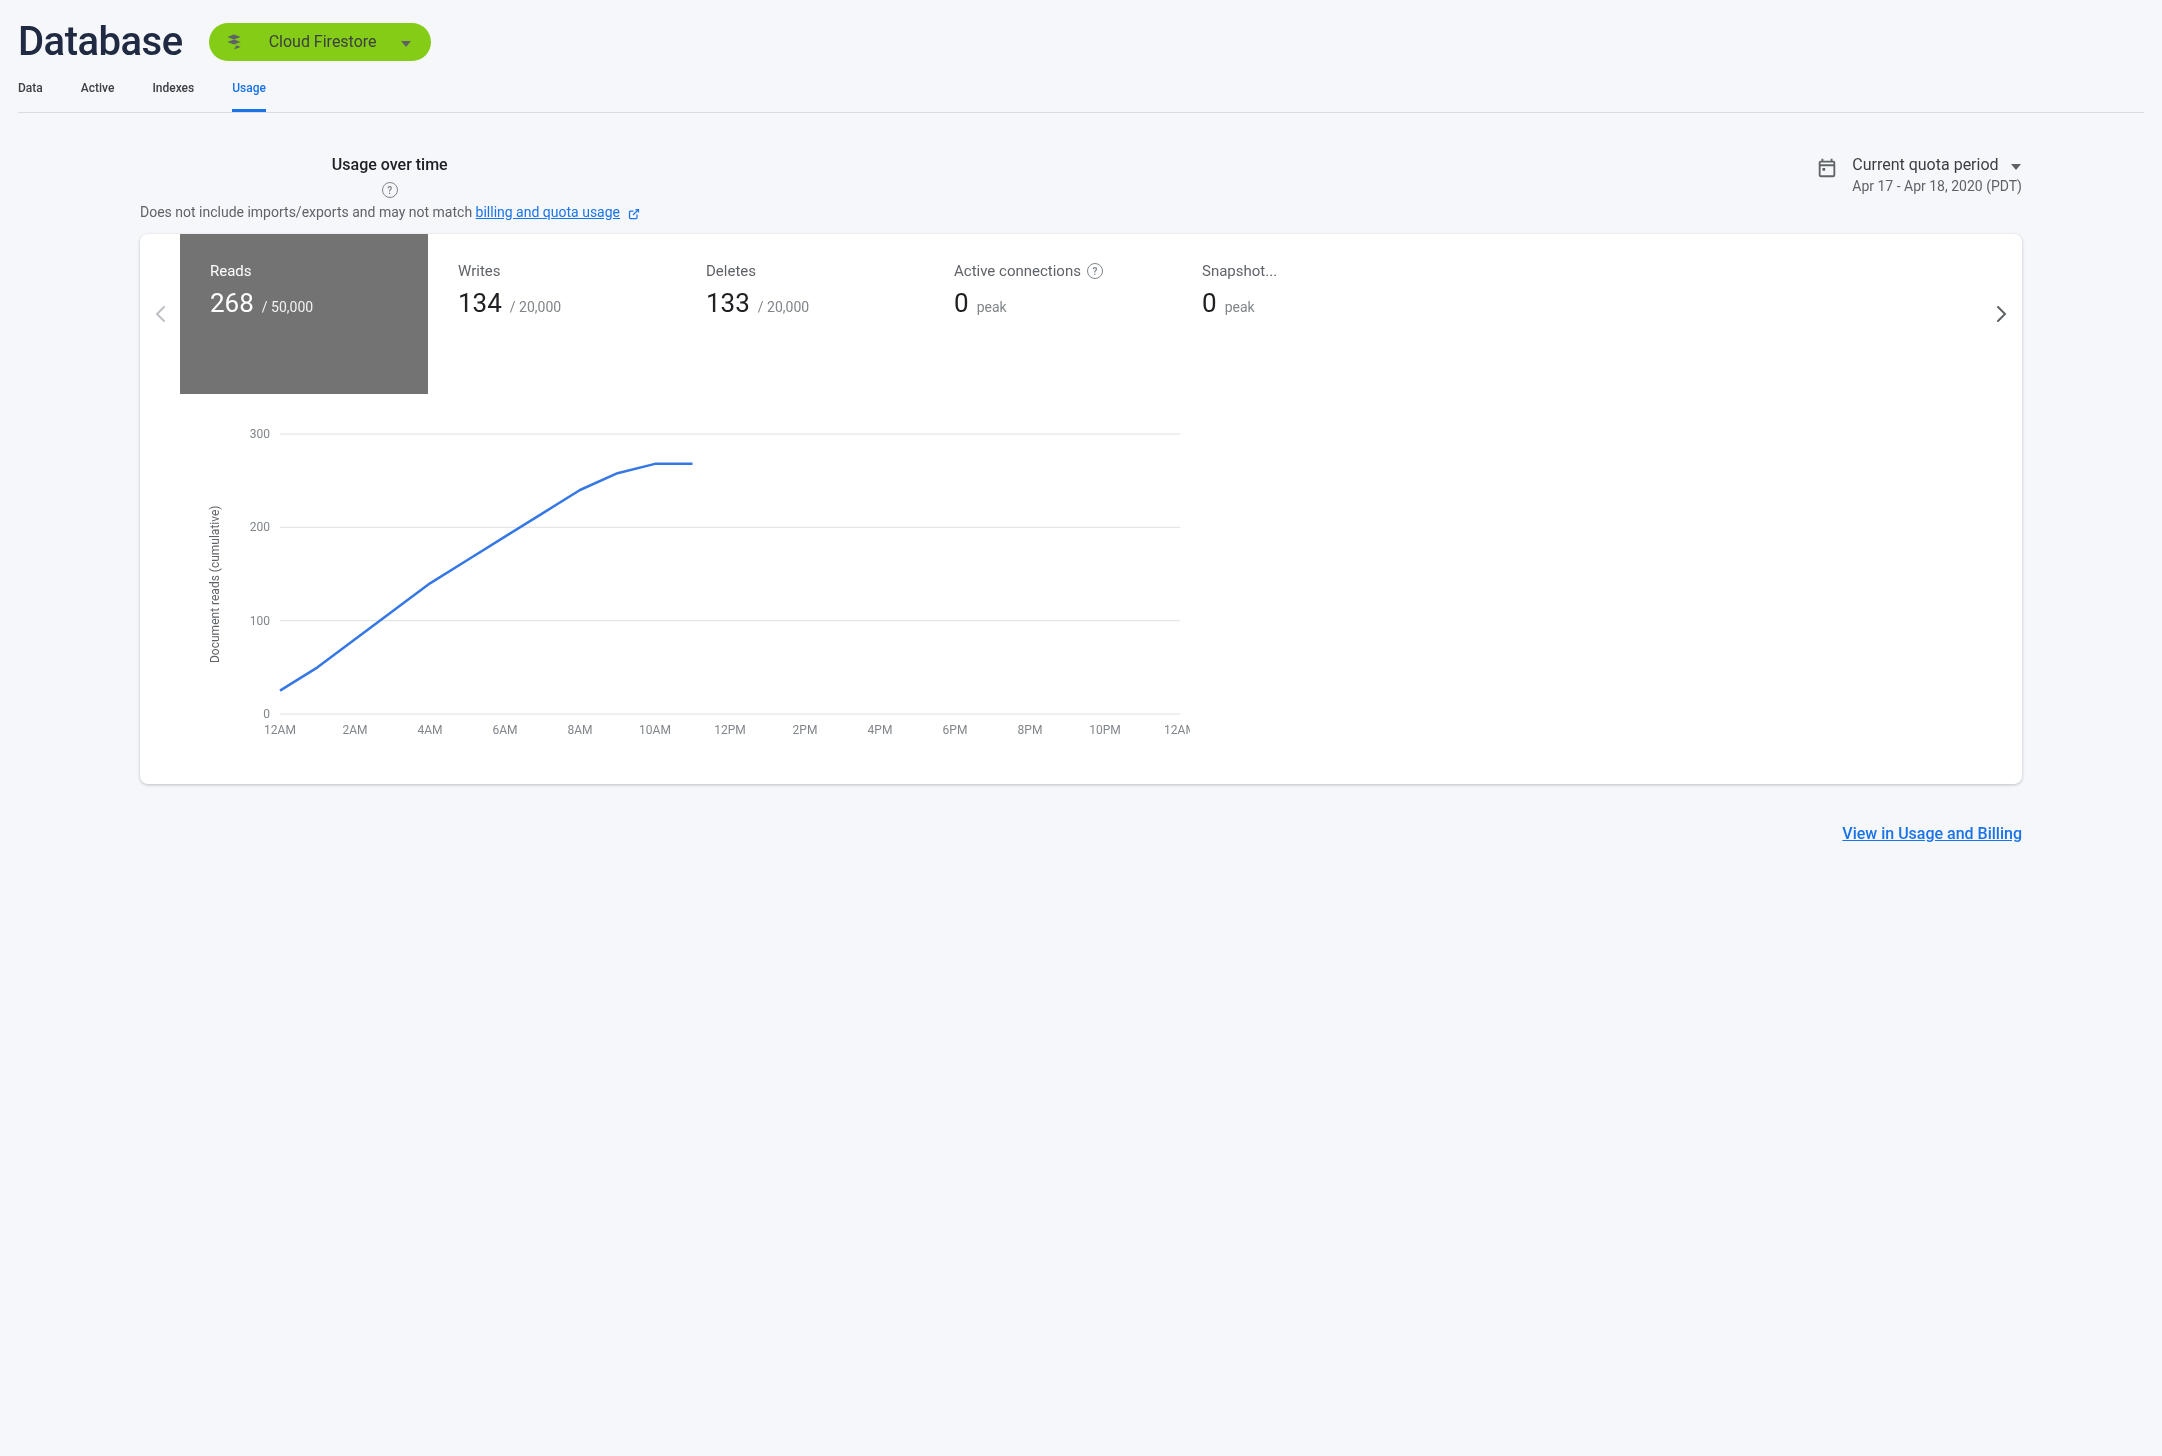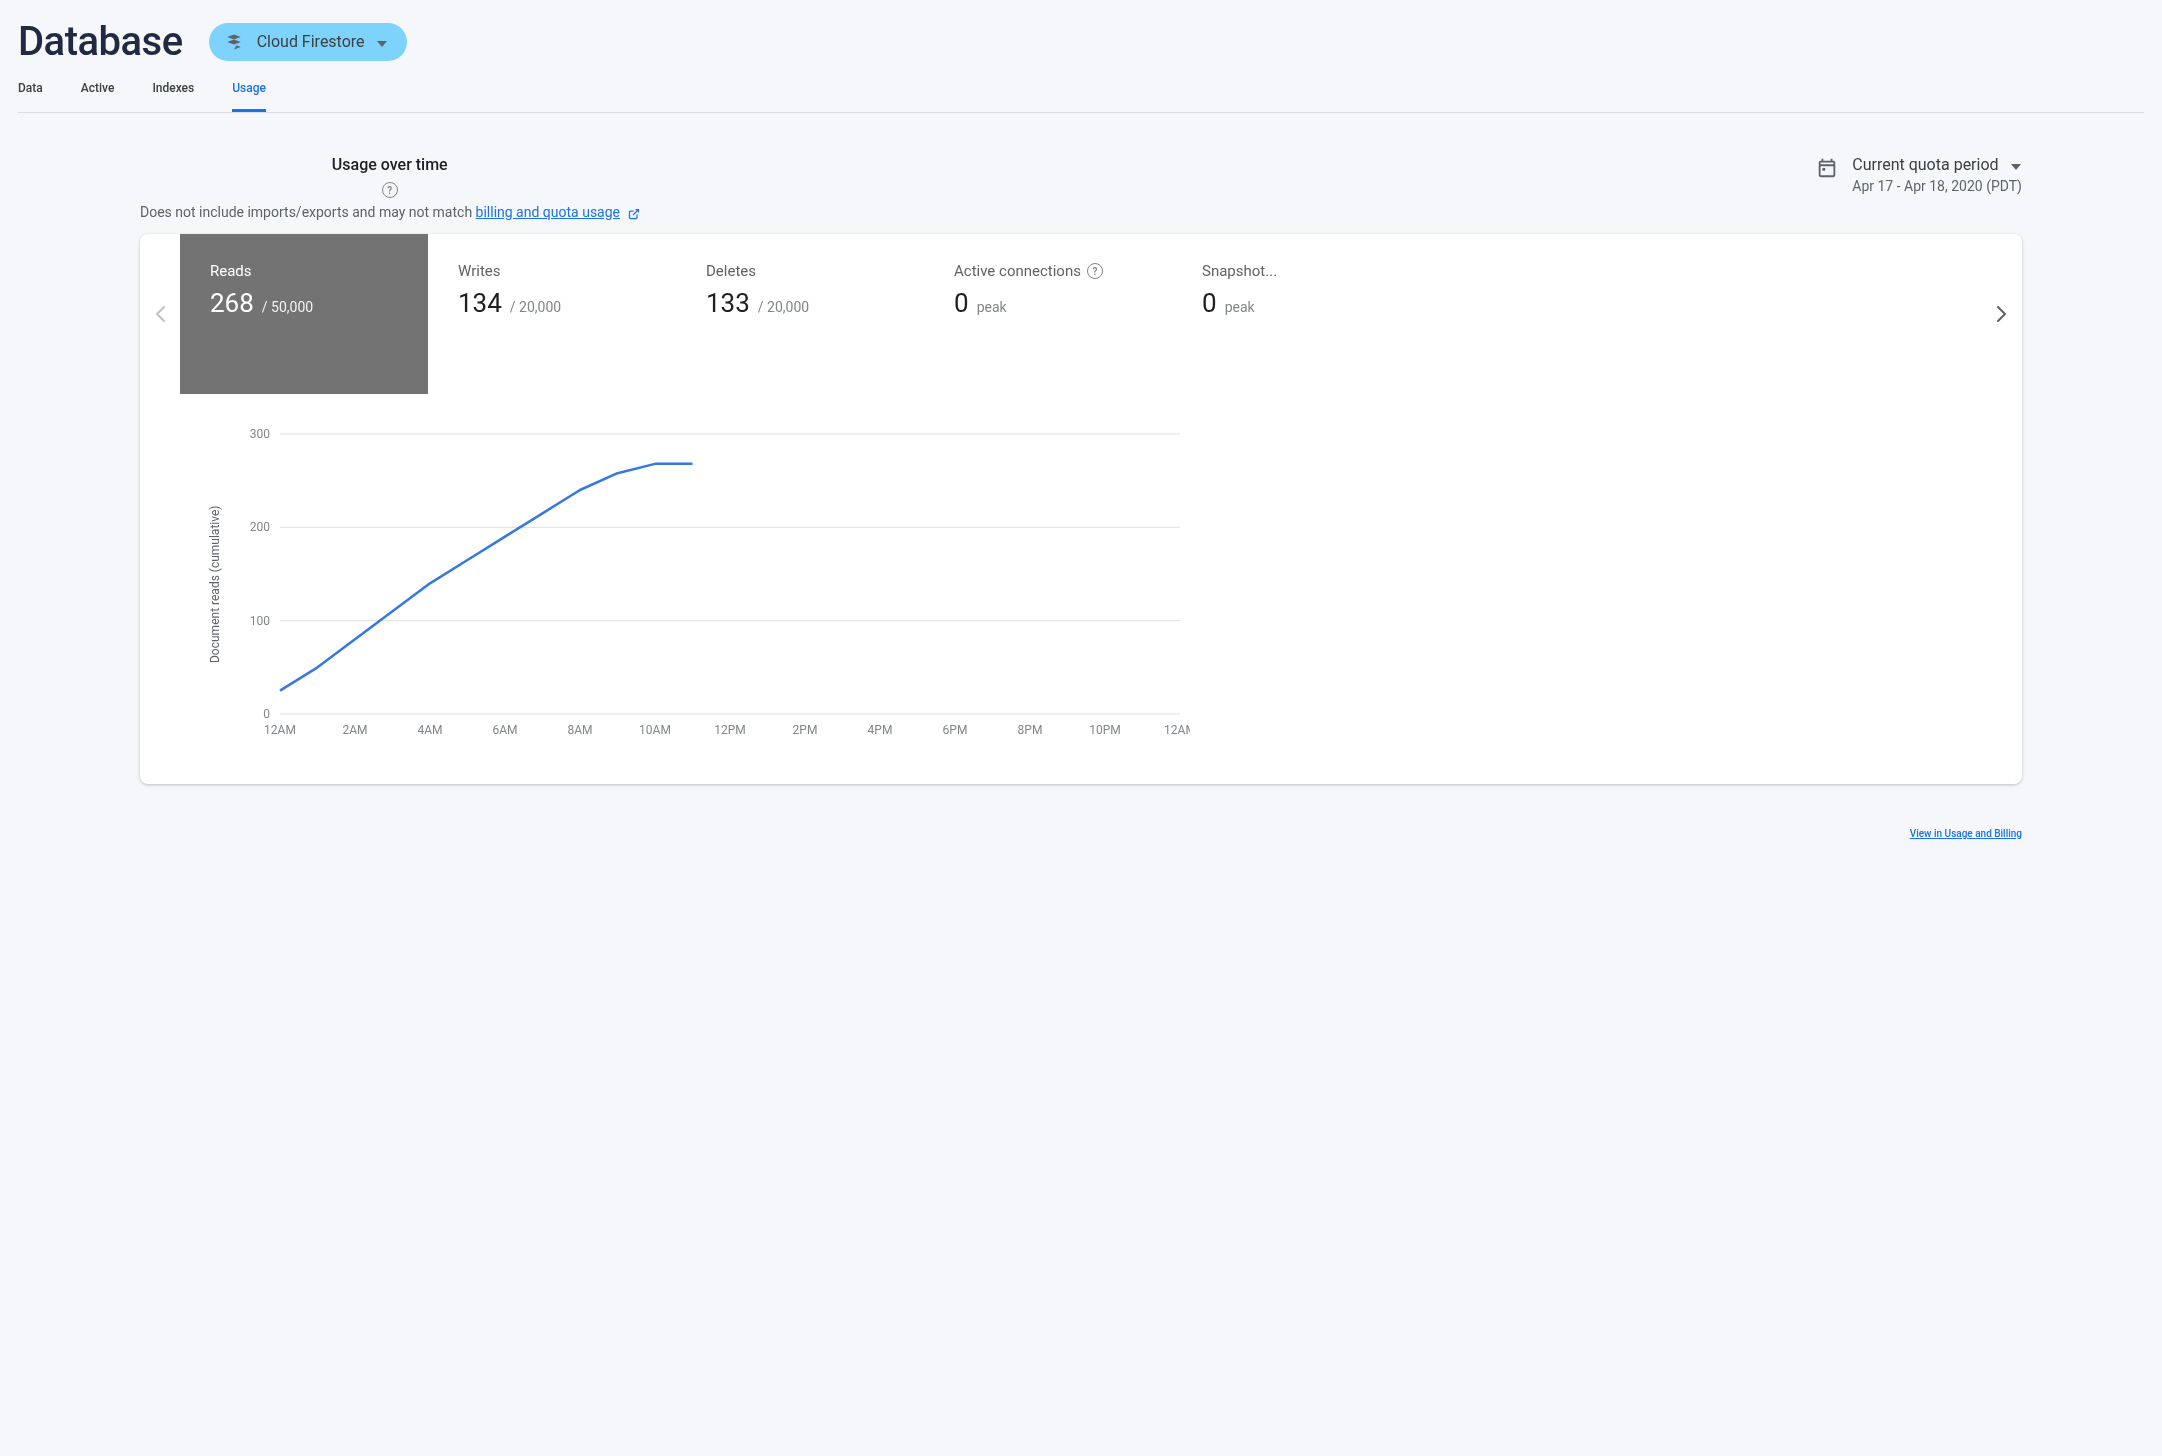--- a/index.html
+++ b/index.html
@@ -20,22 +20,22 @@
   }
   .page-title {
     font-size: 40px;
     font-weight: 500;
     color: #202a42;
     letter-spacing: -0.5px;
   }
   .db-selector {
     display: inline-flex;
     align-items: center;
-    gap: 12px;
-    background: #7dd3fc;
+    gap: 24px;
+    background: #84cc16;
     border-radius: 999px;
     padding: 8px 20px 8px 14px;
     cursor: pointer;
     justify-content: center;
   }
   .db-selector .firestore-icon {
     width: 22px; height: 22px;
     display: flex; align-items: center; justify-content: center;
   }
   .db-selector .label {
@@ -209,21 +209,21 @@
     color: #5f6368;
     text-align: center;
     padding: 0 8px;
   }
   .footer-link {
     text-align: right;
     margin-top: 40px;
   }
   .footer-link a {
     color: #1a73e8;
-    font-size: 10px;
+    font-size: 16px;
     font-weight: 500;
   }
   svg text { font-family: inherit; }
 </style>
 </head>
 <body>
 
 <div class="header">
   <div class="header-top">
     <h1 class="page-title">Database</h1>

